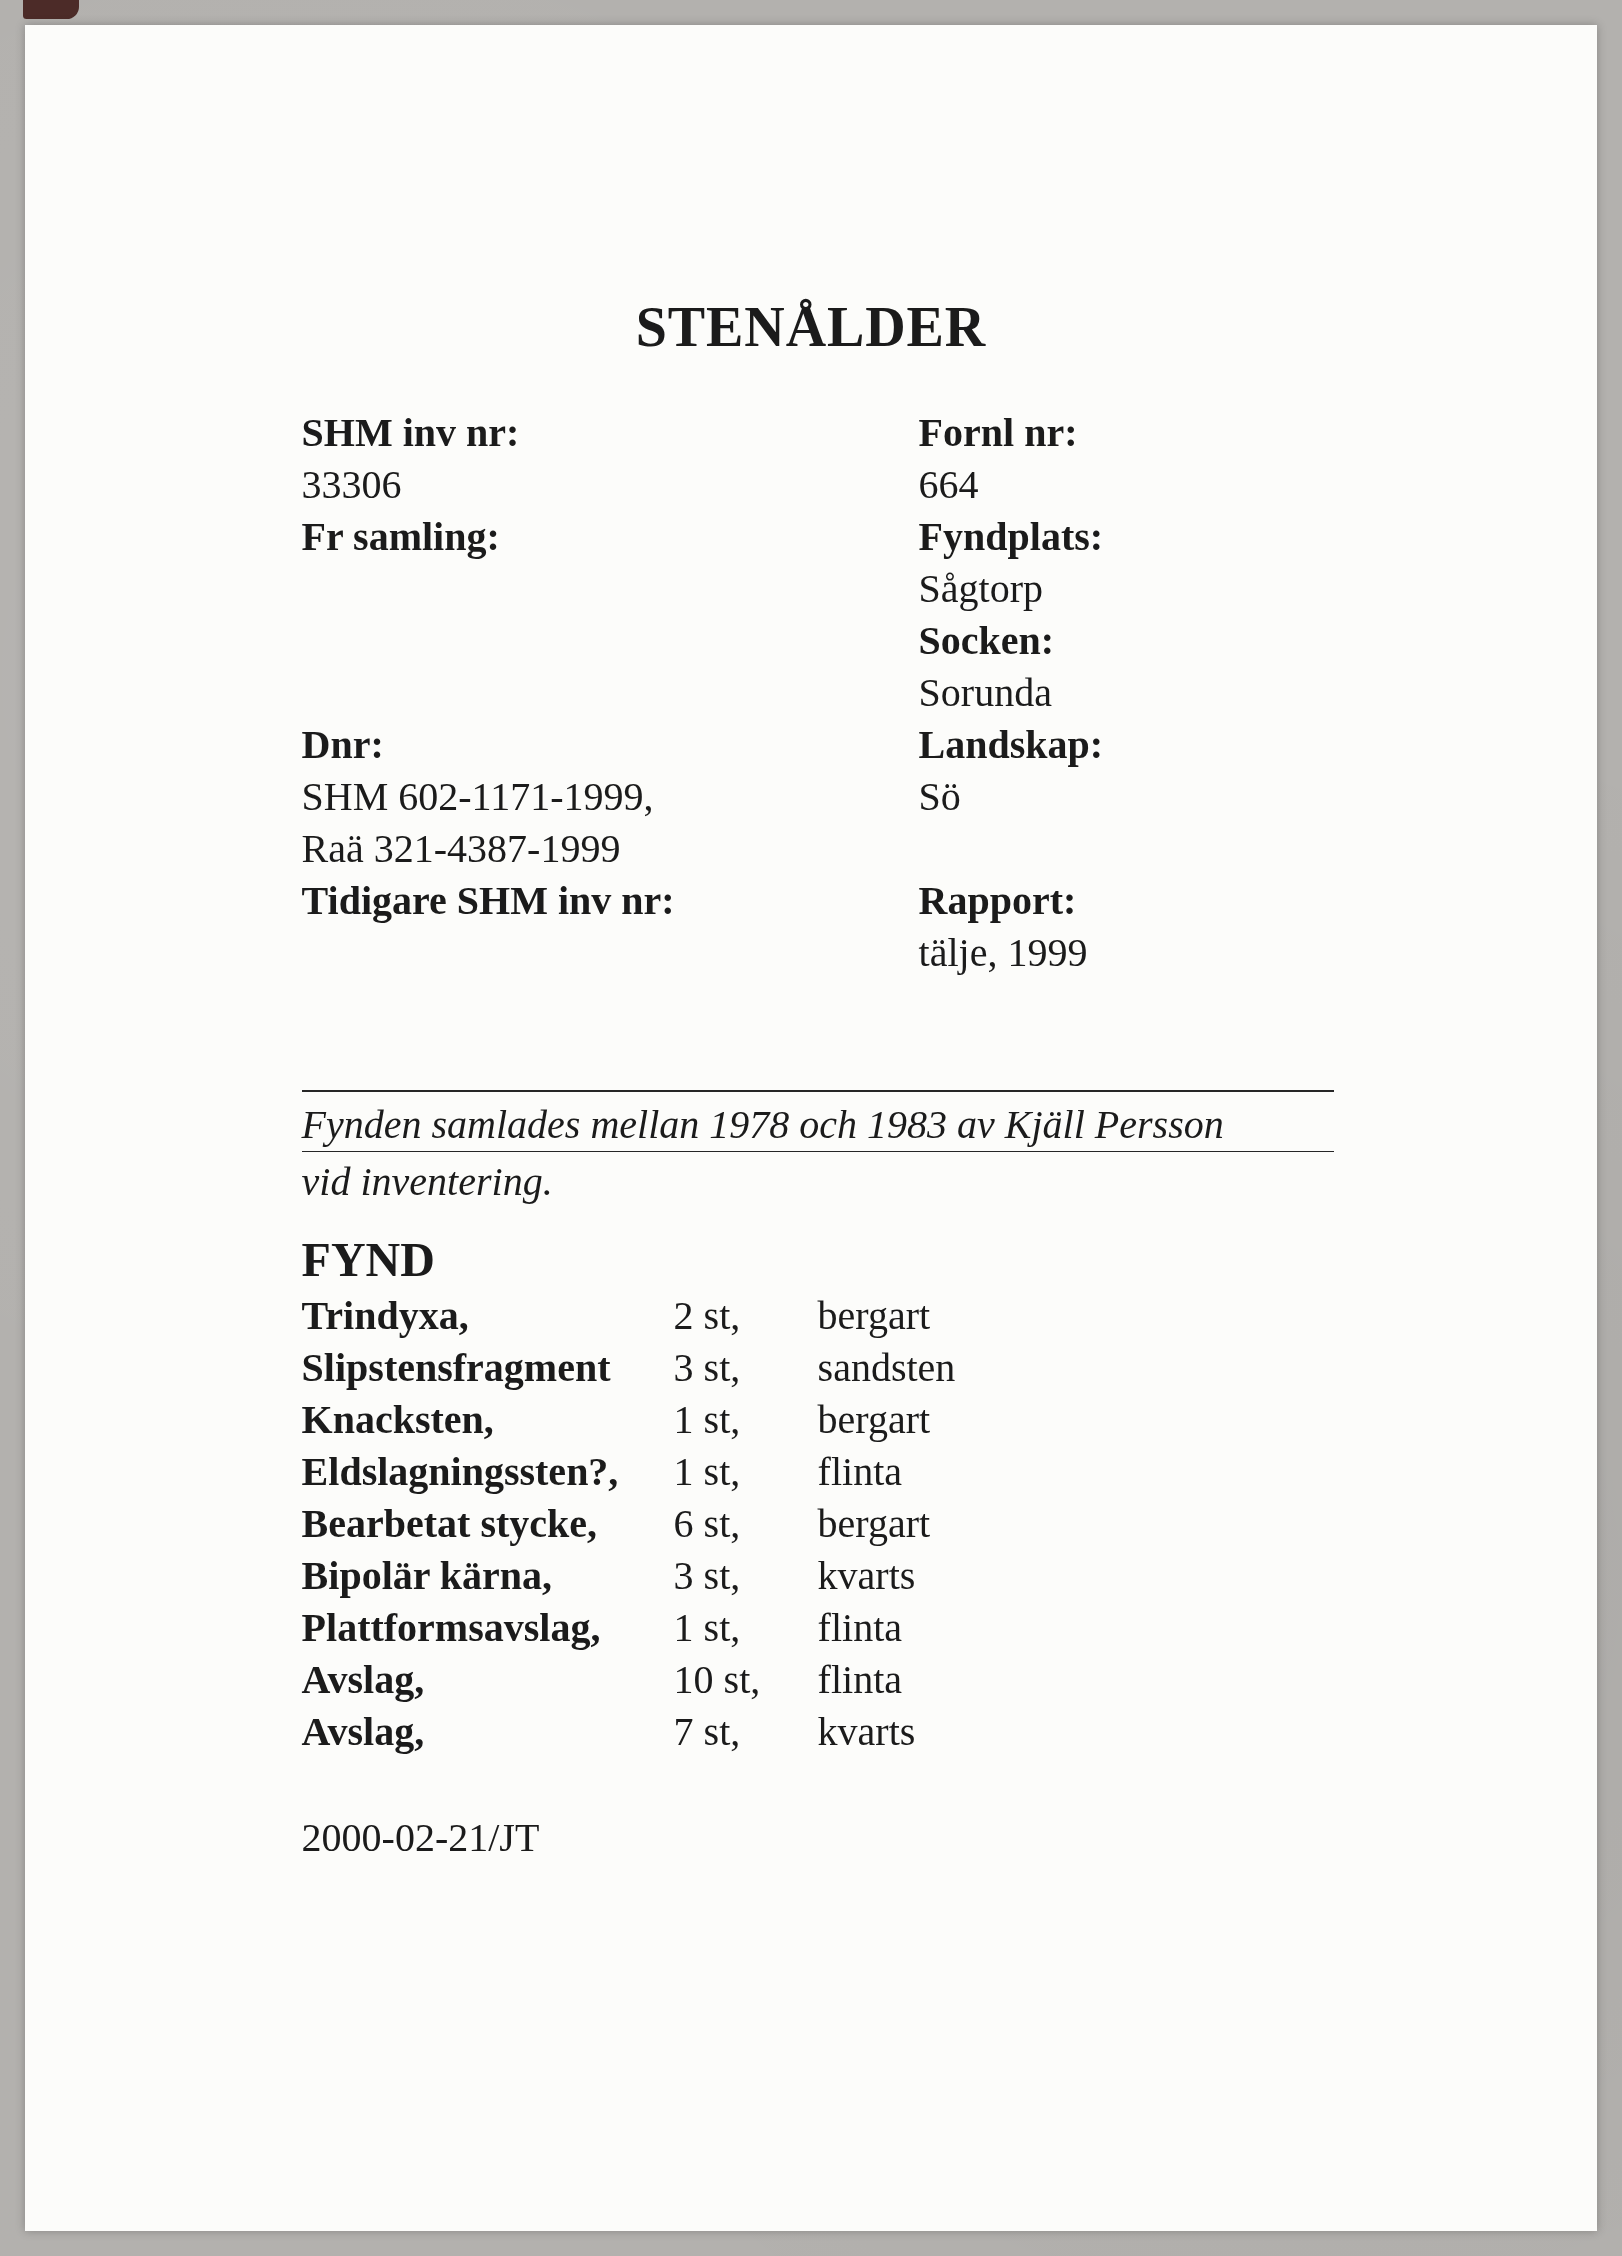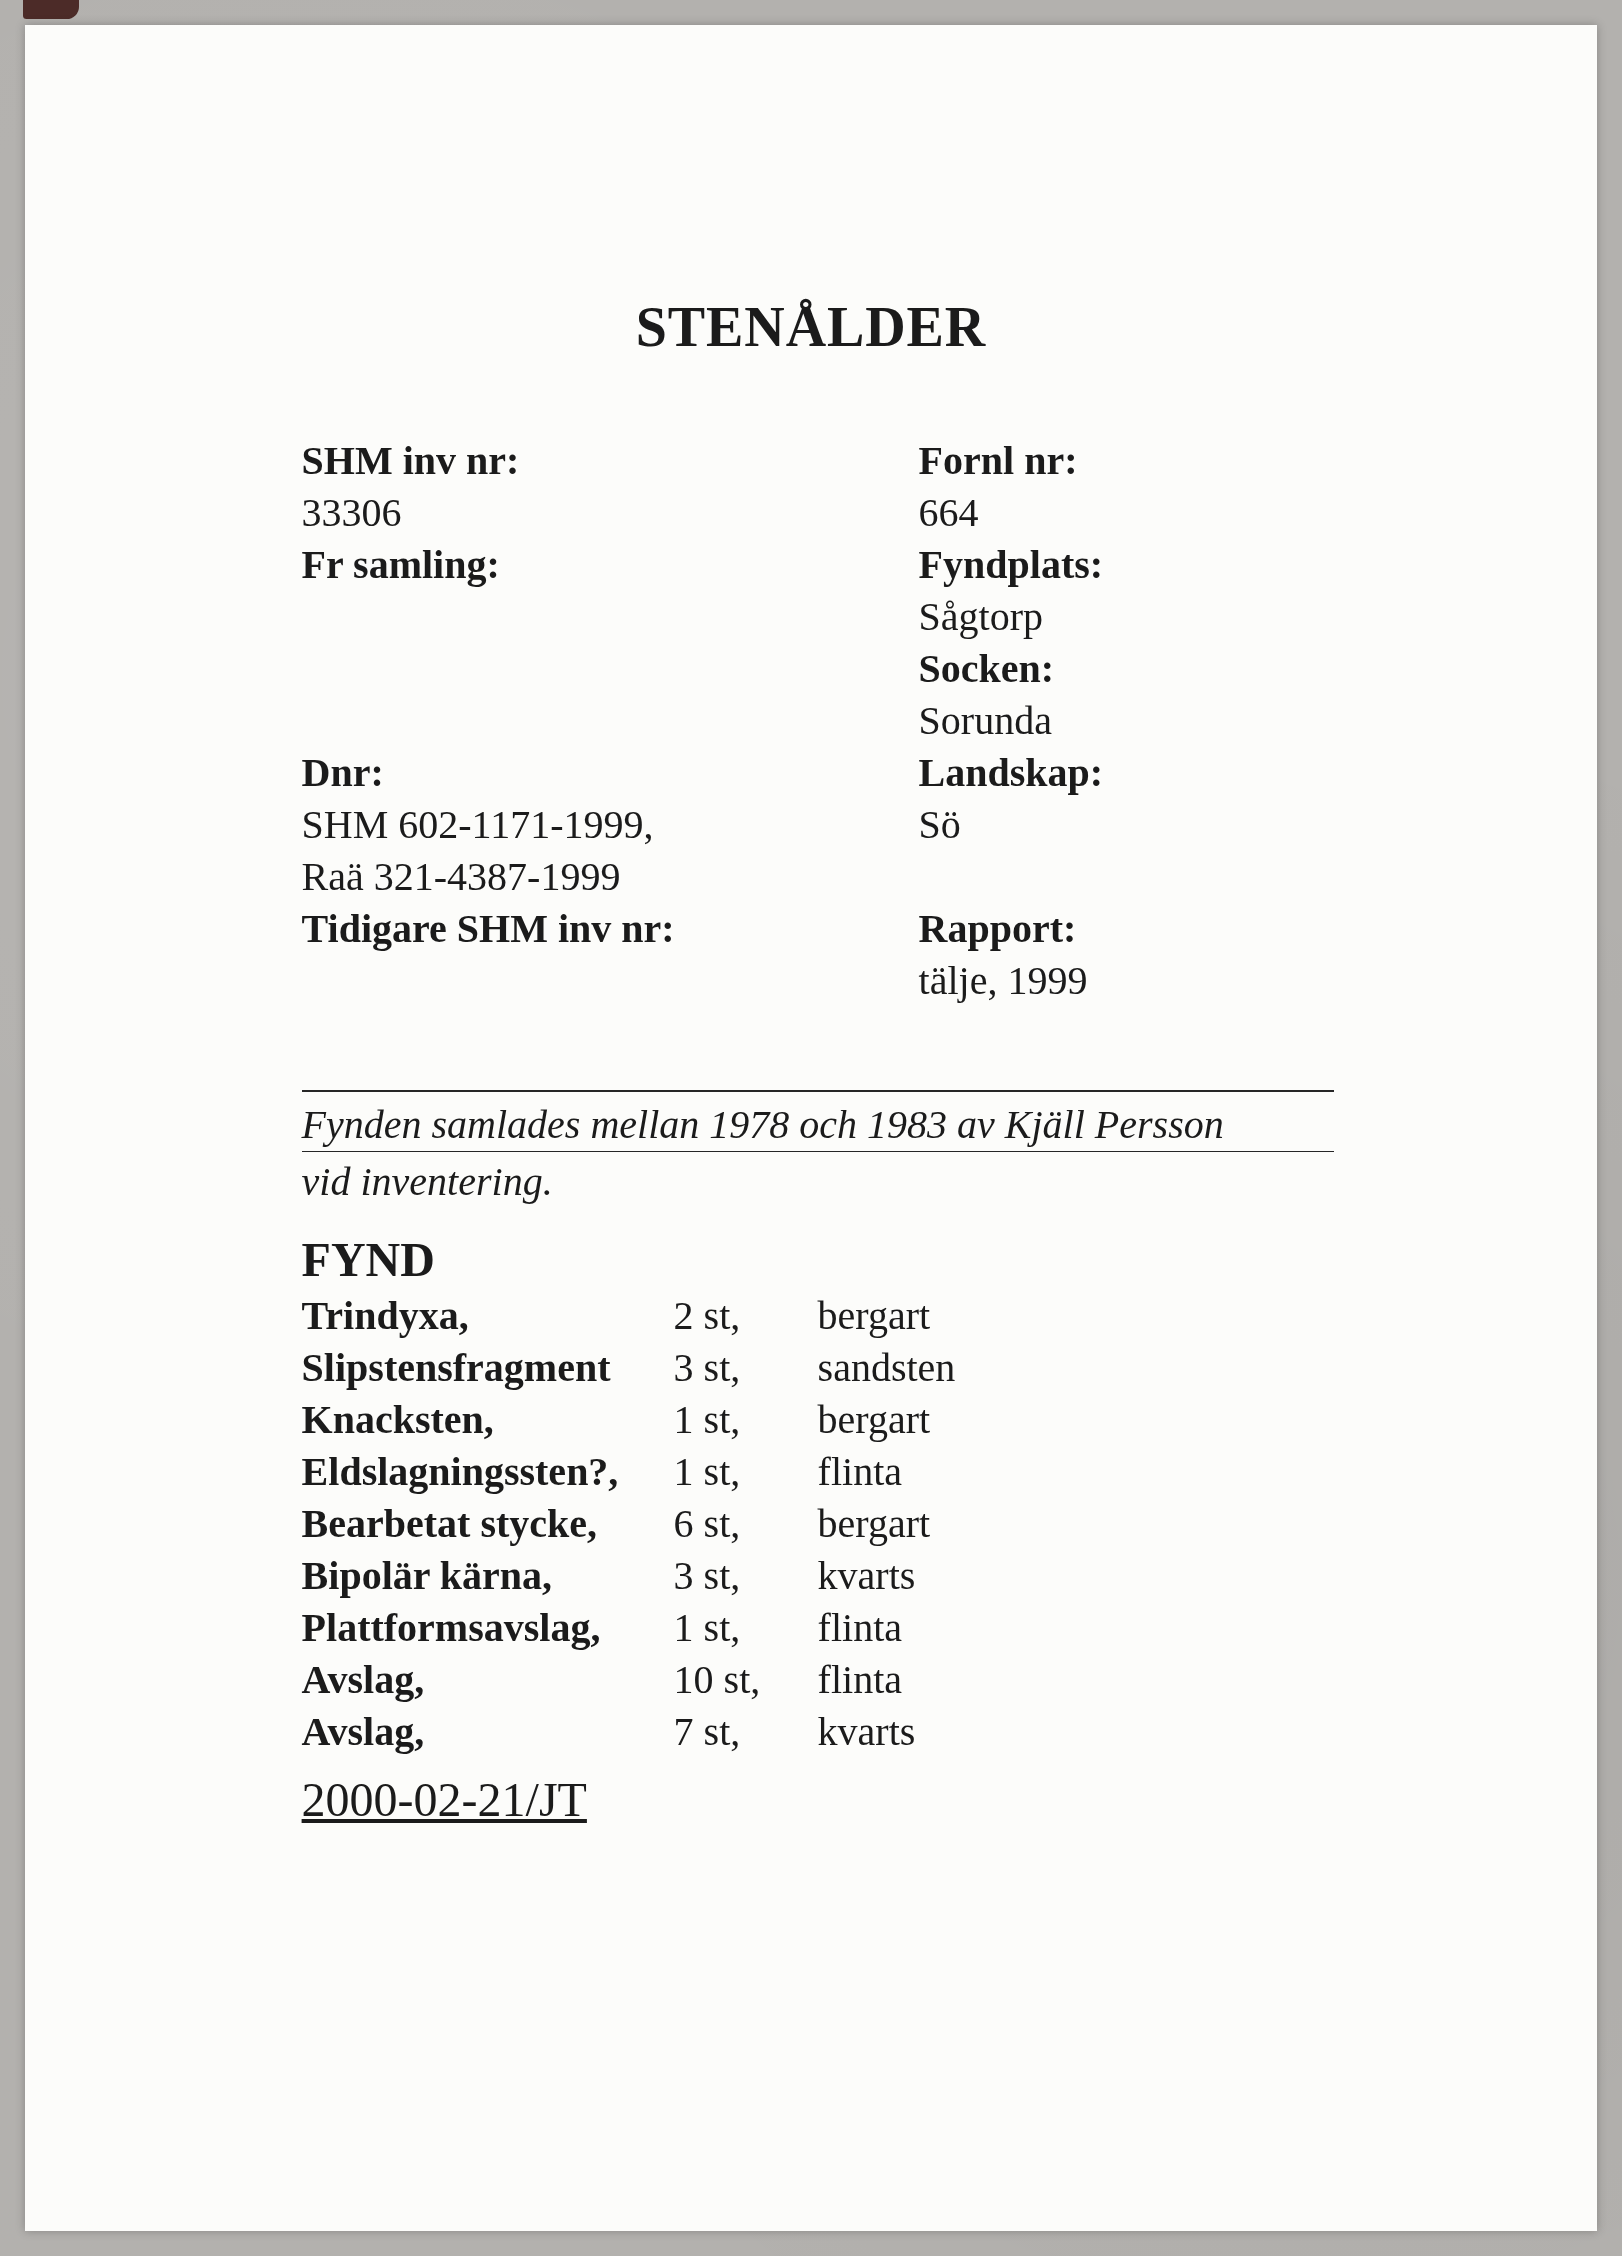--- a/index.html
+++ b/index.html
@@ -47,21 +47,21 @@
     top: 270px;
     left: 0;
     width: 100%;
     text-align: center;
     font-size: 56px;
     font-weight: bold;
     letter-spacing: 0.9px;
   }
   .col {
     position: absolute;
-    top: 410px;
+    top: 382px;
     font-size: 40px;
     line-height: 52px;
     white-space: nowrap;
   }
   .col-left  { left: 277px; width: 606px; }
   .col-right { left: 894px; width: 413px; }
   .field-line { height: 52px; }
   .field-line.bold { font-weight: bold; }
   .lower-block {
     position: absolute;
@@ -105,24 +105,23 @@
   .find-qty {
     width: 144px;
     flex: 0 0 auto;
   }
   .find-material {
     flex: 1 1 auto;
   }
   .doc-footer {
     position: absolute;
     left: 277px;
-    top: 1749px;
-    font-size: 48px;
+    top: 1787px;
+    font-size: 40px;
     line-height: 52px;
-    text-decoration: underline;
   }
 </style>
 </head>
 <body>
 
 <div class="scan-bg"></div>
 <div class="artifact"></div>
 
 <div class="paper">
 

